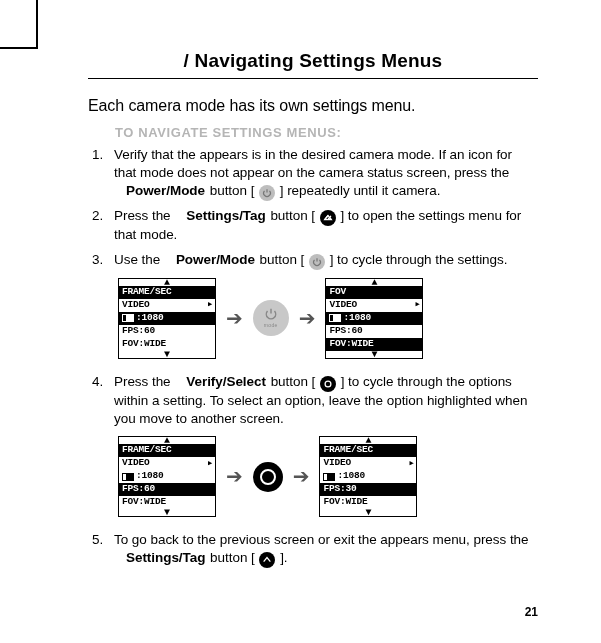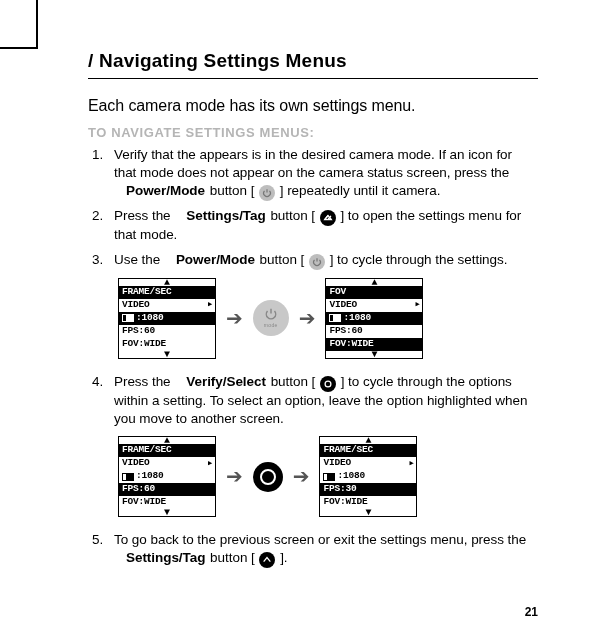--- a/index.html
+++ b/index.html
@@ -13,39 +13,40 @@
   }
   .crop-top {
     position: absolute;
     top: 47px; left: 0; width: 38px; height: 2px; background: #000;
   }
   .crop-left {
     position: absolute;
     top: 0; left: 36px; width: 2px; height: 47px; background: #000;
   }
   .header {
-    text-align: left;
+    text-align: center;
     font-size: 19px;
     font-weight: 600;
     letter-spacing: 0.2px;
     padding-bottom: 6px;
     border-bottom: 1.5px solid #000;
     margin-bottom: 18px;
   }
   .intro {
     font-size: 16px;
     letter-spacing: -0.1px;
     margin-bottom: 10px;
   }
   .subhead {
     font-size: 13px;
     font-weight: 700;
     letter-spacing: 0.6px;
     color: #b5b5b5;
     margin-bottom: 6px;
+    margin-left: 27px;
   }
   ol.steps { list-style: none; padding-left: 22px; }
   ol.steps > li {
     position: relative;
     font-size: 13.5px;
     line-height: 1.35;
     letter-spacing: -0.05px;
     margin-bottom: 6px;
     padding-left: 4px;
   }
@@ -286,21 +287,21 @@
               <span>FOV:</span>
               <span>WIDE</span>
             </div>
           <div class="tri">▼</div>
         </div>
       </div>
     </li>
 
     <li>
       <span class="num">5.</span>
-      <span>To go back to the previous screen or exit the settings menu, press the </span><span class="b">Settings/Tag</span><span class="brack"> button [ </span><span class="icon-btn">
+      <span>To go back to the previous screen or exit the appears menu, press the </span><span class="b">Settings/Tag</span><span class="brack"> button [ </span><span class="icon-btn">
           <svg viewBox="0 0 24 24" fill="none" stroke="#fff" stroke-width="3">
             <path d="M4 16l8-10 8 10"></path>
           </svg>
         </span><span class="brack"> ].</span>
     </li>
   </ol>
 
   <div class="pagenum">21</div>
 </div>
 

